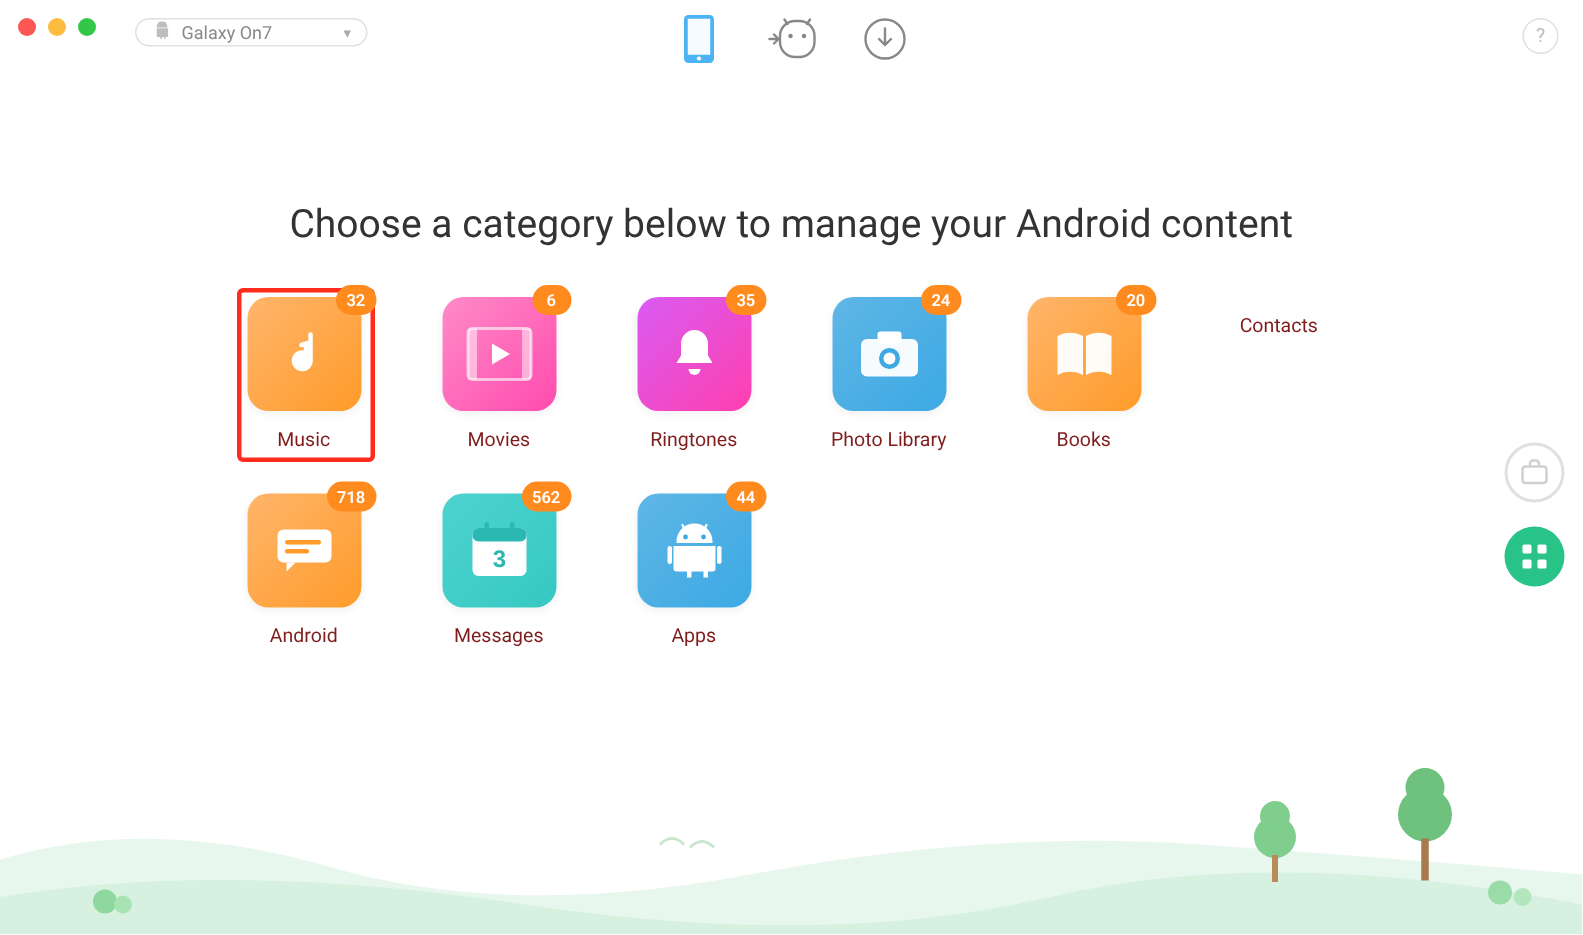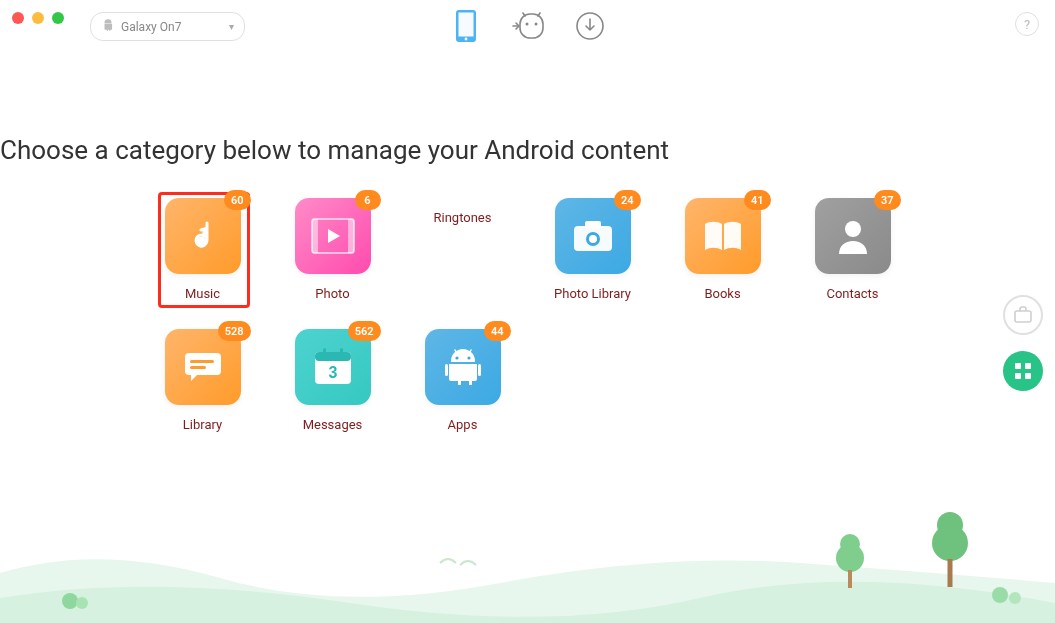--- a/index.html
+++ b/index.html
@@ -19,21 +19,21 @@
       gap: 8px;
     }
     .window-dot { width: 12px; height: 12px; border-radius: 50%; }
     .red { background: #fc5753; }
     .yellow { background: #fdbc40; }
     .green { background: #33c748; }
     .device-selector {
       position: absolute;
       top: 12px;
       left: 90px;
-      height: 29px;
+      height: 19px;
       width: 155px;
       border: 1px solid #e0e0e0;
       border-radius: 13px;
       display: flex;
       align-items: center;
       padding: 0 10px;
       font-size: 12px;
       color: #888;
       background: #fff;
       gap: 6px;
@@ -70,20 +70,21 @@
       align-items: center;
       justify-content: center;
       color: #bbb;
       font-size: 13px;
     }
     .heading {
       position: absolute;
       top: 135px;
       left: 0;
       right: 0;
+      text-align: center;
       font-size: 26px;
       font-weight: 400;
       color: #333;
     }
     .grid {
       position: absolute;
       top: 198px;
       left: 50%;
       transform: translateX(-50%);
       display: grid;
@@ -231,39 +232,46 @@
 
 <div class="grid">
 
   <div class="category">
     <div class="selected-frame"></div>
     <div class="cat-icon g-orange">
       <svg width="38" height="38" viewBox="0 0 38 38" fill="#fff">
           <path d="M23 6v17.5a5.5 5.5 0 1 1-3-4.9V12l-3 1" fill="none" stroke="#fff" stroke-width="3" stroke-linecap="round"></path>
           <circle cx="17.5" cy="25" r="5.5"></circle>
         </svg>
-      <div class="cat-badge">60</div>
+      <div class="cat-badge">32</div>
     </div>
     <div class="cat-label">Music</div>
   </div>
 
   <div class="category">
     <div class="cat-icon g-pink">
       <svg width="46" height="38" viewBox="0 0 46 38" fill="#fff">
           <rect x="2" y="2" width="42" height="34" rx="3" fill="none" stroke="#fff" stroke-width="2" opacity="0.6"></rect>
           <rect x="2" y="2" width="6" height="34" fill="#fff" opacity="0.5"></rect>
           <rect x="38" y="2" width="6" height="34" fill="#fff" opacity="0.5"></rect>
           <path d="M18 12v14l12-7z"></path>
         </svg>
       <div class="cat-badge">6</div>
     </div>
-    <div class="cat-label">Photo</div>
-  </div>
-
-  <div class="category">
+    <div class="cat-label">Movies</div>
+  </div>
+
+  <div class="category">
+    <div class="cat-icon g-magenta">
+      <svg width="36" height="40" viewBox="0 0 36 40" fill="#fff">
+          <path d="M18 4a9 9 0 0 0-9 9v8l-3 5h24l-3-5v-8a9 9 0 0 0-9-9z"></path>
+          <path d="M14 30a4 4 0 0 0 8 0z"></path>
+        </svg>
+      <div class="cat-badge">35</div>
+    </div>
     <div class="cat-label">Ringtones</div>
   </div>
 
   <div class="category">
     <div class="cat-icon g-blue">
       <svg width="44" height="36" viewBox="0 0 44 36" fill="#fff">
           <rect x="3" y="8" width="38" height="25" rx="4" fill="#fff" opacity="0.95"></rect>
           <rect x="14" y="3" width="16" height="8" rx="2"></rect>
           <circle cx="22" cy="21" r="7" fill="#3ca9e3"></circle>
           <circle cx="22" cy="21" r="4" fill="#fff"></circle>
@@ -271,47 +279,40 @@
       <div class="cat-badge">24</div>
     </div>
     <div class="cat-label">Photo Library</div>
   </div>
 
   <div class="category">
     <div class="cat-icon g-orange">
       <svg width="44" height="36" viewBox="0 0 44 36" fill="#fff">
           <path d="M4 6c5-3 12-3 17 0v26c-5-3-12-3-17 0V6zM40 6c-5-3-12-3-17 0v26c5-3 12-3 17 0V6z" opacity="0.95"></path>
         </svg>
-      <div class="cat-badge">41</div>
+      <div class="cat-badge">20</div>
     </div>
     <div class="cat-label">Books</div>
   </div>
 
   <div class="category">
-    <div class="cat-icon g-gray">
-      <svg width="36" height="40" viewBox="0 0 36 40" fill="#fff">
-          <circle cx="18" cy="13" r="8"></circle>
-          <path d="M4 38c0-8 6-13 14-13s14 5 14 13z"></path>
-        </svg>
-      <div class="cat-badge">37</div>
-    </div>
     <div class="cat-label">Contacts</div>
   </div>
 
   <div class="category">
     <div class="cat-icon g-orange">
       <svg width="44" height="36" viewBox="0 0 44 36" fill="#fff">
           <rect x="4" y="4" width="36" height="22" rx="4"></rect>
           <path d="M10 32l6-6H10z"></path>
           <rect x="9" y="11" width="24" height="3" rx="1.5" fill="#ff9b2a"></rect>
           <rect x="9" y="17" width="16" height="3" rx="1.5" fill="#ff9b2a"></rect>
         </svg>
-      <div class="cat-badge">528</div>
-    </div>
-    <div class="cat-label">Library</div>
+      <div class="cat-badge">718</div>
+    </div>
+    <div class="cat-label">Android</div>
   </div>
 
 
   <div class="category">
     <div class="cat-icon g-teal">
       <svg width="44" height="42" viewBox="0 0 44 42">
           <rect x="4" y="6" width="36" height="32" rx="4" fill="#fff"></rect>
           <rect x="4" y="6" width="36" height="9" rx="4" fill="#2bb8b2"></rect>
           <rect x="12" y="2" width="3" height="8" rx="1.5" fill="#2bb8b2"></rect>
           <rect x="29" y="2" width="3" height="8" rx="1.5" fill="#2bb8b2"></rect>

